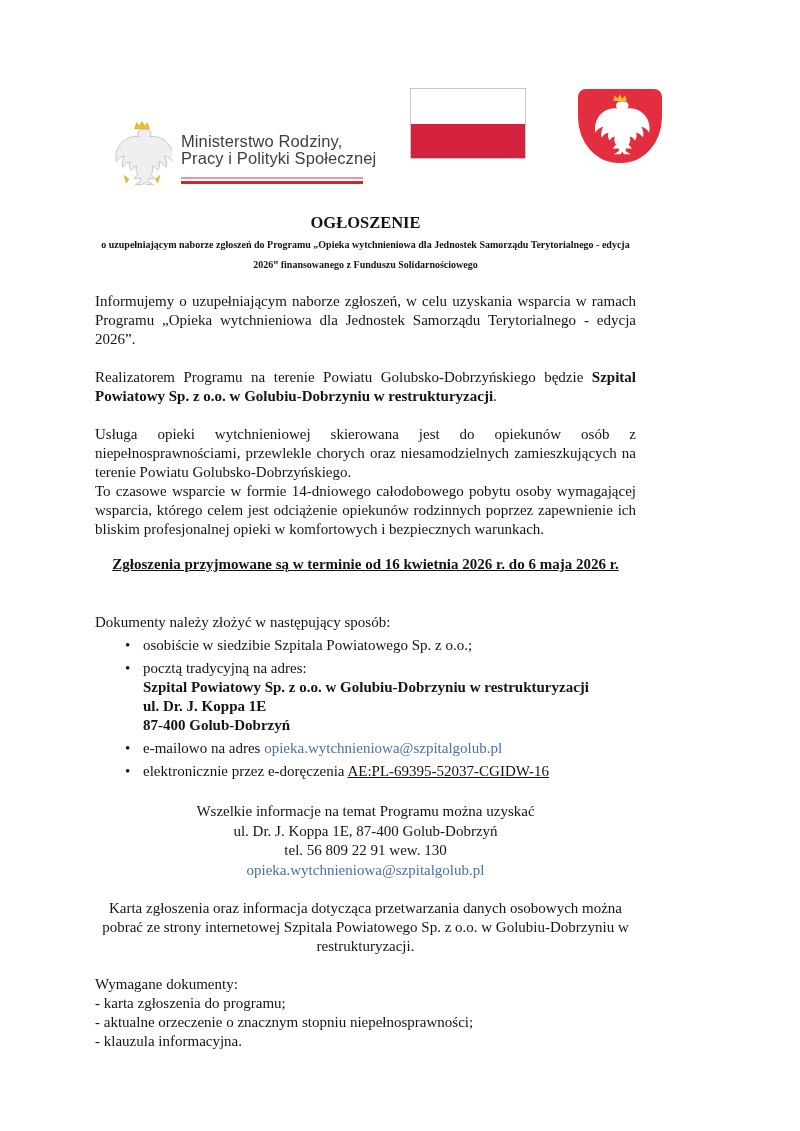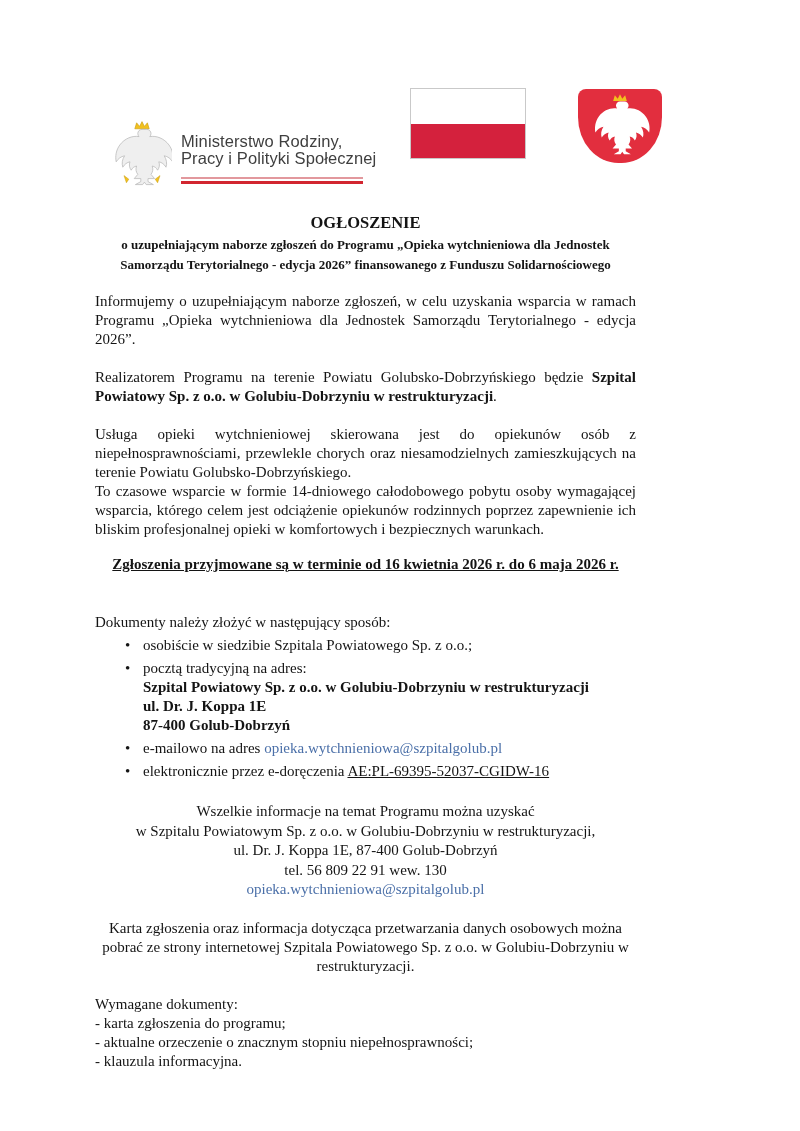--- a/index.html
+++ b/index.html
@@ -51,21 +51,21 @@
     display:flex;align-items:center;justify-content:center;
   }
   .crest-eagle{width:66px;height:64px;margin-top:-2px;}
 
   
   .main{position:absolute;top:0;left:0;width:733px;padding:212px 97px 0 95px;box-sizing:border-box;}
   .title{
     text-align:center;font-weight:bold;font-size:16.5px;line-height:21px;margin:0;
   }
   .subtitle{
-    text-align:center;font-weight:bold;font-size:13px;line-height:20px;margin:2px 0 0 0;
+    text-align:center;font-weight:bold;font-size:10px;line-height:20px;margin:2px 0 0 0;
   }
   p{margin:19px 0 0 0;}
   .just{text-align:justify;}
   .nogap{margin-top:0;}
   .center{text-align:center;}
   .bold{font-weight:bold;}
   .deadline{margin-top:16px;margin-bottom:0;text-decoration:underline;}
   .docs-intro{margin-top:39px;}
   ul.submission{list-style:none;margin:4px 0 0 0;padding:0;}
   ul.submission li{position:relative;padding-left:48px;margin-top:4px;}
@@ -141,21 +141,20 @@
         <div class="addr">Szpital Powiatowy Sp. z o.o. w Golubiu-Dobrzyniu w restrukturyzacji</div>
         <div class="addr">ul. Dr. J. Koppa 1E</div>
         <div class="addr">87-400 Golub-Dobrzyń</div>
       </li>
       <li><span>e-mailowo na adres </span><a class="email-link">opieka.wytchnieniowa@szpitalgolub.pl</a></li>
       <li><span>elektronicznie przez e-doręczenia </span><span class="underlined">AE:PL-69395-52037-CGIDW-16</span></li>
     </ul>
 
     <div class="contact">
       <div>Wszelkie informacje na temat Programu można uzyskać</div>
-      <div>w Szpitalu Powiatowym Sp. z o.o. w Golubiu-Dobrzyniu w restrukturyzacji,</div>
       <div>ul. Dr. J. Koppa 1E, 87-400 Golub-Dobrzyń</div>
       <div>tel. 56 809 22 91 wew. 130</div>
       <a class="email-link">opieka.wytchnieniowa@szpitalgolub.pl</a>
     </div>
 
     <p class="center">Karta zgłoszenia oraz informacja dotycząca przetwarzania danych osobowych można pobrać ze strony internetowej Szpitala Powiatowego Sp. z o.o. w Golubiu-Dobrzyniu w restrukturyzacji.</p>
 
     <p>Wymagane dokumenty:</p>
     <div class="req-items">
       <div>- karta zgłoszenia do programu;</div>

